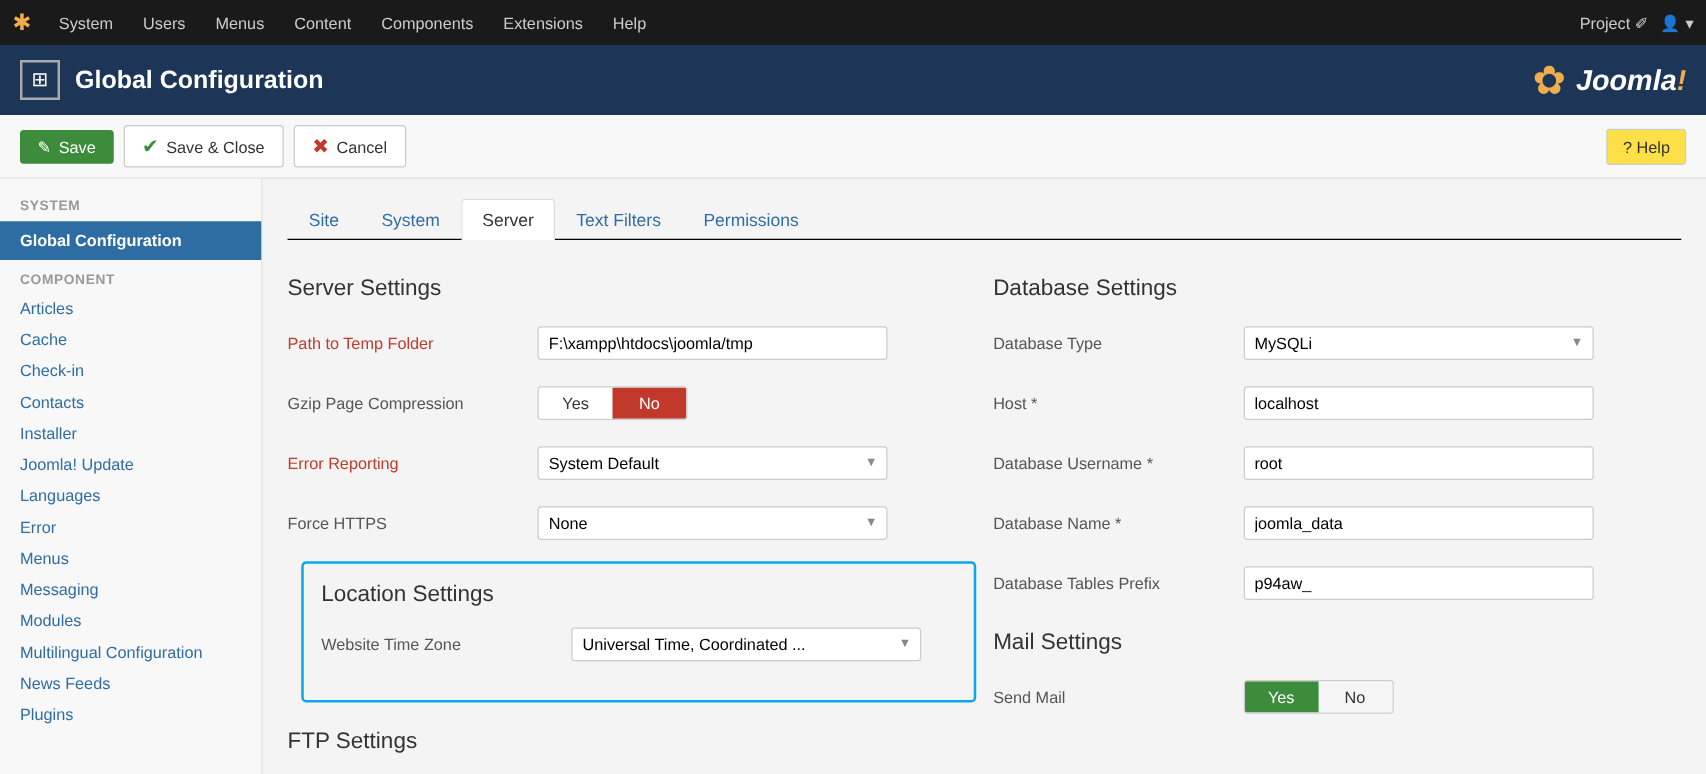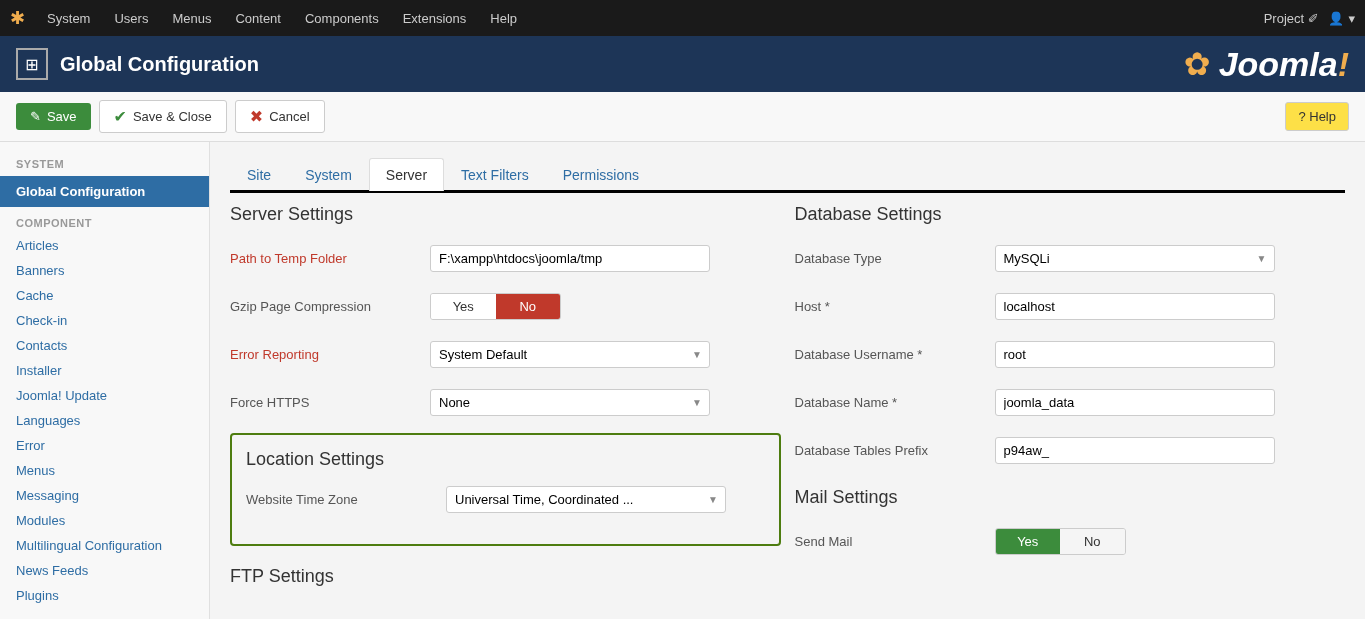--- a/index.html
+++ b/index.html
@@ -62,21 +62,21 @@
       font-size: 20px;
       font-weight: bold;
     }
     .header-bar .joomla-logo {
       margin-left: auto;
       display: flex;
       align-items: center;
       gap: 8px;
     }
     .joomla-flower { font-size: 32px; color: #f0ad4e; }
-    .joomla-text { font-size: 34px; font-weight: bold; color: #fff; font-style: italic; }
+    .joomla-text { font-size: 23px; font-weight: bold; color: #fff; font-style: italic; }
     .joomla-text span { color: #f0ad4e; }
 
     
     .toolbar {
       background: #f8f8f8;
       border-bottom: 1px solid #ddd;
       padding: 8px 16px;
       display: flex;
       align-items: center;
       gap: 8px;
@@ -177,22 +177,22 @@
     
     .content-area {
       flex: 1;
       padding: 16px 20px;
       overflow: auto;
     }
 
     
     .tabs {
       display: flex;
-      border-bottom: 3px solid #000000;
-      margin-bottom: 11px;
+      border-bottom: 1px solid #000000;
+      margin-bottom: 28px;
     }
     .tab {
       padding: 8px 16px;
       cursor: pointer;
       color: #2e6da4;
       font-size: 14px;
       border: 1px solid transparent;
       border-bottom: none;
       margin-bottom: -1px;
     }
@@ -267,42 +267,43 @@
       color: #888;
       pointer-events: none;
     }
 
     
     .toggle-group {
       display: flex;
       border: 1px solid #ccc;
       border-radius: 3px;
       overflow: hidden;
-      width: 131px;
+      width: 120px;
     }
     .toggle-btn {
       flex: 1;
       padding: 5px 0;
       text-align: center;
       cursor: pointer;
       font-size: 13px;
       background: #f5f5f5;
       color: #333;
       border: none;
     }
     .toggle-btn.active-yes { background: #fff; color: #333; }
     .toggle-btn.active-no { background: #c0392b; color: #fff; }
     .toggle-btn.active-green { background: #3c8c3c; color: #fff; }
 
     
     .location-box {
-      border: 2px solid #4d7c0f;
+      border: 2px solid #0ea5e9;
       border-radius: 4px;
       padding: 14px;
       margin-bottom: 20px;
+      margin-left: 11px;
     }
     .location-box .section-title {
       margin-bottom: 12px;
     }
 
     .checkmark { color: #3c8c3c; font-size: 16px; }
     .x-mark { color: #c0392b; font-size: 16px; }
   </style>
 </head>
 <body>
@@ -350,21 +351,20 @@
   </button>
 </div>
 
 <div class="main-layout">
 
   <aside class="sidebar">
     <div class="sys-label">SYSTEM</div>
     <div class="active-item">Global Configuration</div>
     <div class="comp-label">COMPONENT</div>
     <a class="sidebar-link">Articles</a>
-    <a class="sidebar-link">Banners</a>
     <a class="sidebar-link">Cache</a>
     <a class="sidebar-link">Check-in</a>
     <a class="sidebar-link">Contacts</a>
     <a class="sidebar-link">Installer</a>
     <a class="sidebar-link">Joomla! Update</a>
     <a class="sidebar-link">Languages</a>
     <a class="sidebar-link">Error</a>
     <a class="sidebar-link">Menus</a>
     <a class="sidebar-link">Messaging</a>
     <a class="sidebar-link">Modules</a>

